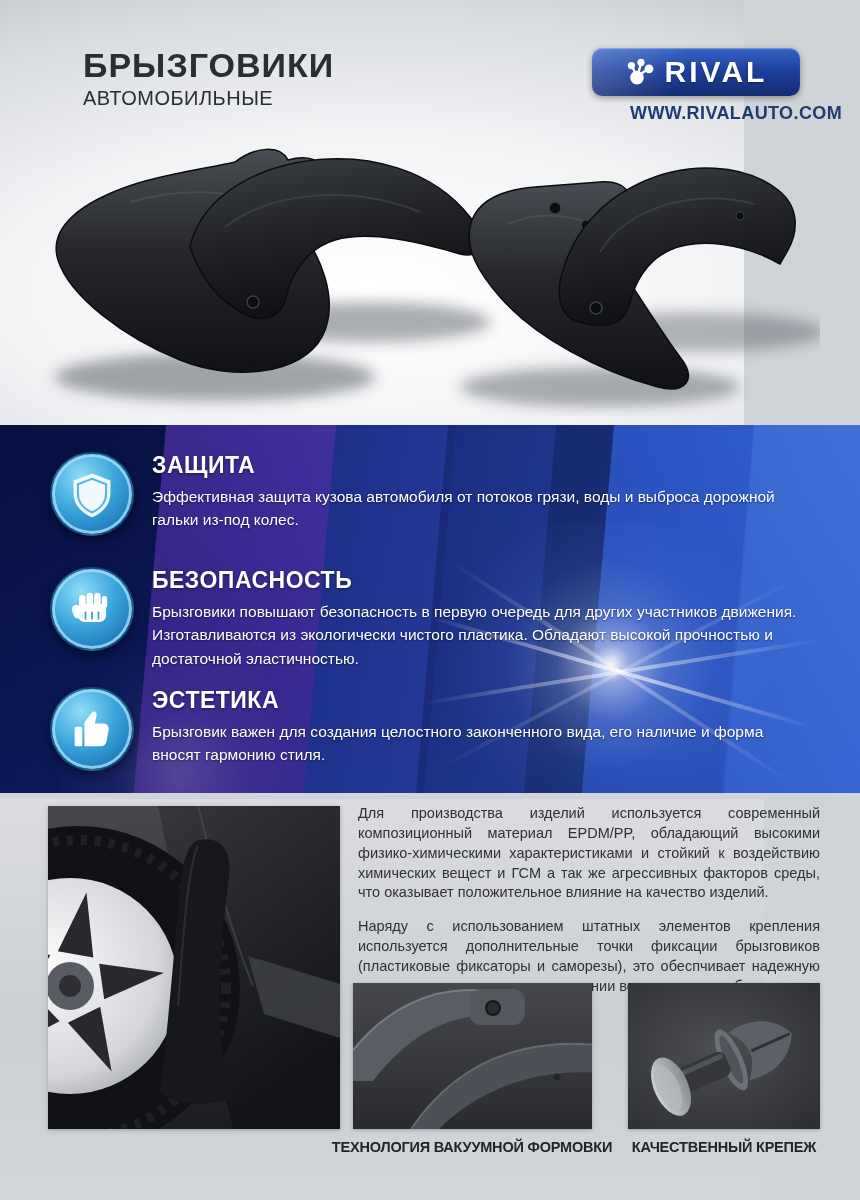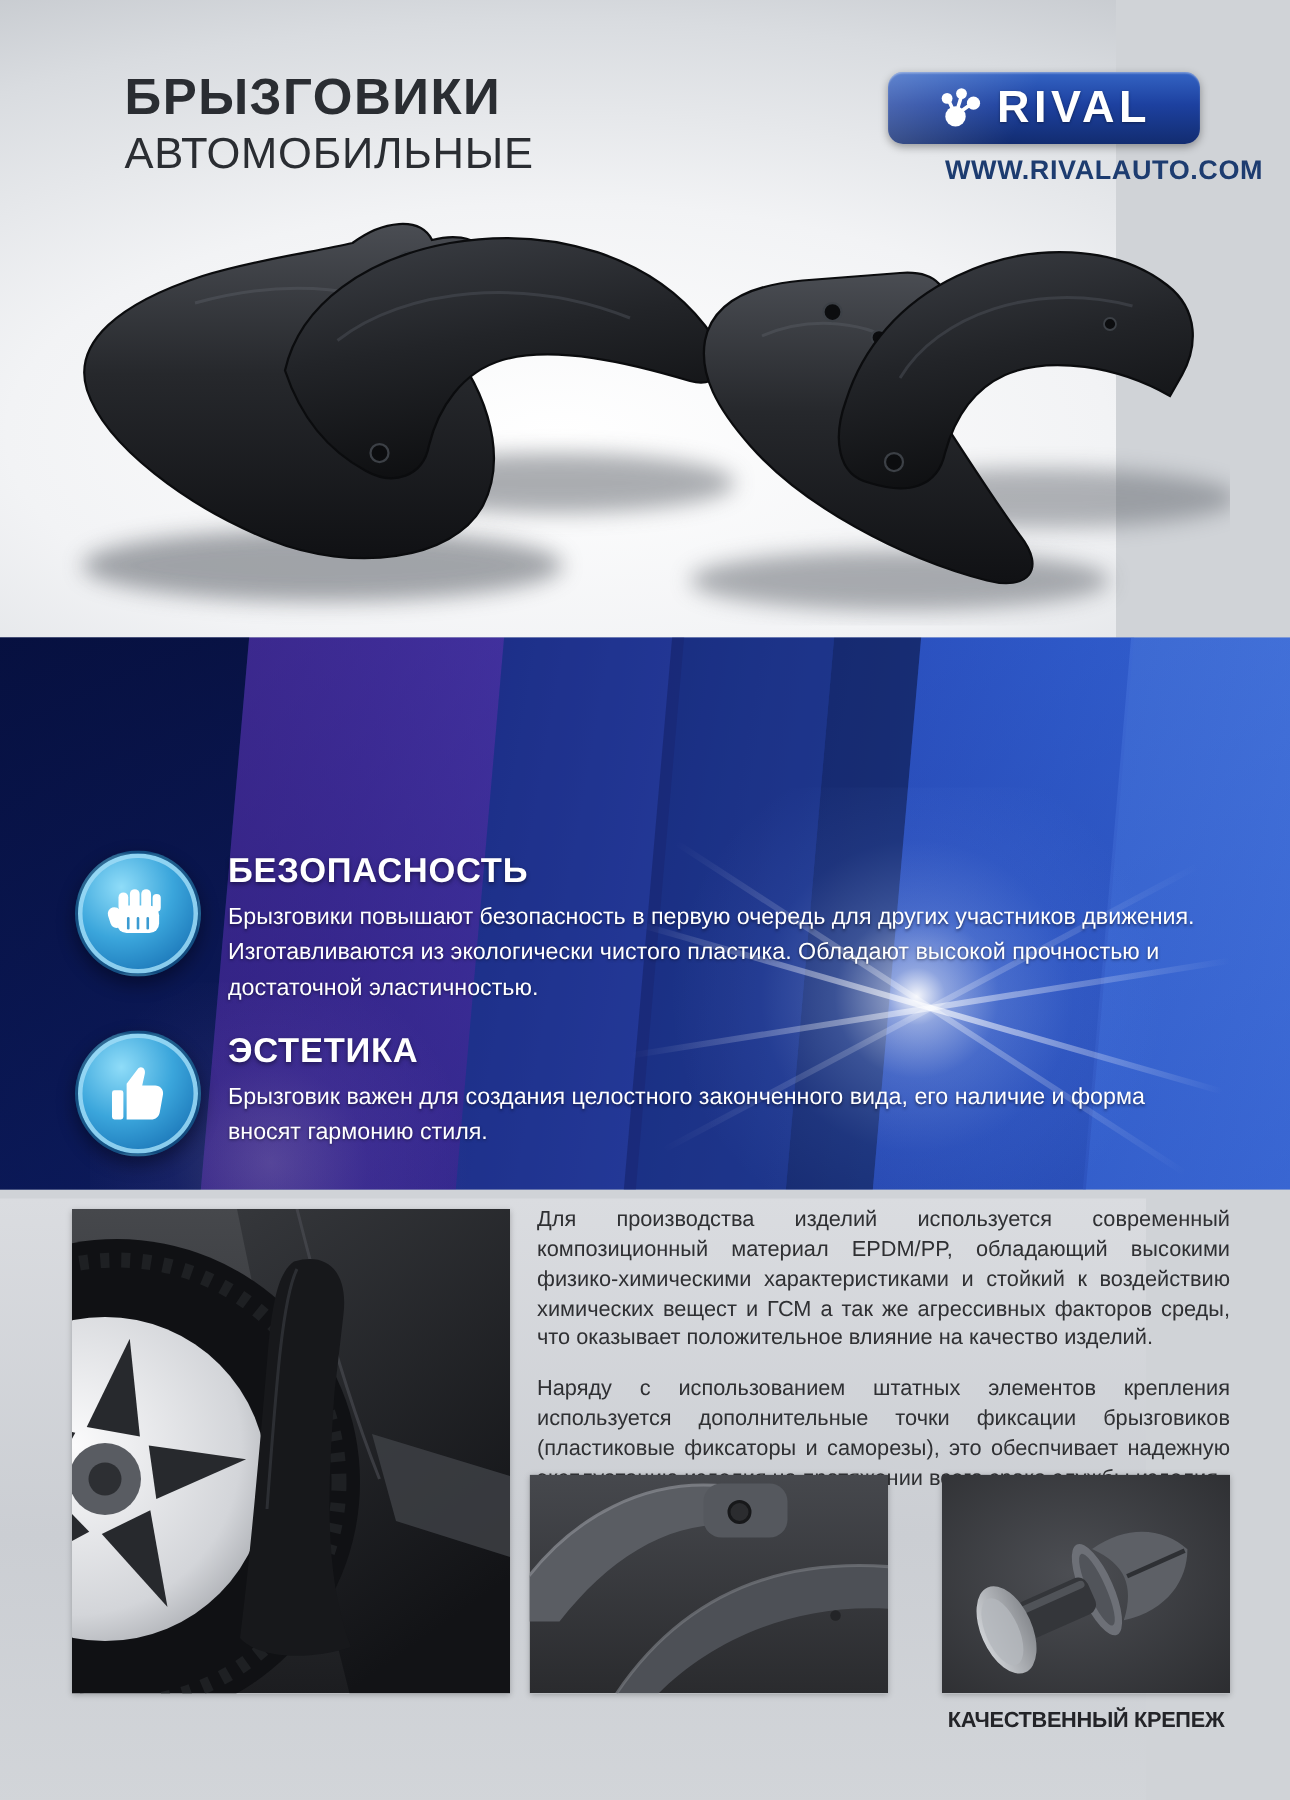--- a/index.html
+++ b/index.html
@@ -4,21 +4,21 @@
 <style>
   html,body{margin:0;padding:0;background:#fff;}
   .page{position:relative;width:860px;height:1200px;overflow:hidden;
         font-family:"Liberation Sans",sans-serif;background:#d0d3d7;}
 
   
   .top{position:absolute;left:0;top:0;width:744px;height:425px;
        background:radial-gradient(130% 95% at 50% 68%, #ffffff 0%, #f2f3f5 38%, #d9dce0 68%, #b3b7bd 100%);}
   .titleblock{position:absolute;left:83px;top:48px;color:#2a2d32;}
   .t1{font-size:34px;font-weight:700;letter-spacing:1px;line-height:1.05;}
-  .t2{font-size:29px;font-weight:400;letter-spacing:.5px;line-height:1.15;margin-top:3px;}
+  .t2{font-size:20px;font-weight:400;letter-spacing:.5px;line-height:1.15;margin-top:3px;}
 
   .brandblock{position:absolute;left:592px;top:48px;width:208px;text-align:center;}
   .logo{position:relative;display:flex;align-items:center;justify-content:center;gap:8px;
         height:48px;border-radius:10px;padding:0 10px;
         background:linear-gradient(180deg,#3464c4 0%,#1d41a0 45%,#122c70 100%);
         box-shadow:0 2px 6px rgba(0,0,0,.35), inset 0 1px 1px rgba(255,255,255,.35);overflow:hidden;}
   .logo::after{content:"";position:absolute;inset:0;
         background:linear-gradient(115deg,rgba(255,255,255,.22) 0%,rgba(255,255,255,0) 45%);}
   .brandname{font-size:30px;font-weight:800;letter-spacing:3px;color:#ffffff;
         text-shadow:0 1px 2px rgba(0,0,0,.4);}
@@ -177,20 +177,32 @@
     <div class="panel p6"></div>
     <div class="panel p7"></div>
     <div class="spark2"></div>
     <div class="spark">
       <div class="ray r1"></div>
       <div class="ray r2"></div>
       <div class="ray r3"></div>
       <div class="ray r4"></div>
     </div>
 
+    <div class="feature f1">
+      <div class="badge">
+        <svg viewBox="0 0 48 48">
+          <path d="M24,5 L41,11.5 V23 C41,33.5 34,41.5 24,45.5 C14,41.5 7,33.5 7,23 V11.5 Z" fill="#f2fafe"></path>
+          <path d="M24,10 L37,15 V23.5 C37,31.5 31.5,37.8 24,41 C16.5,37.8 11,31.5 11,23.5 V15 Z" fill="none" stroke="#5bb6e4" stroke-width="2"></path>
+        </svg>
+      </div>
+      <div class="ftext">
+        <h3>ЗАЩИТА</h3>
+        <p>Эффективная защита кузова автомобиля от потоков грязи, воды и выброса дорожной гальки из-под колес.</p>
+      </div>
+    </div>
 
     <div class="feature f2">
       <div class="badge">
         <svg viewBox="0 0 48 48">
           <g fill="#ffffff">
             <rect x="11" y="19" width="26" height="17" rx="6"></rect>
             <rect x="12" y="11" width="6" height="12" rx="3"></rect>
             <rect x="19" y="9" width="6" height="13" rx="3"></rect>
             <rect x="26" y="9" width="6" height="13" rx="3"></rect>
             <rect x="33" y="12" width="5" height="11" rx="2.5"></rect>
@@ -319,16 +331,17 @@
           <ellipse cx="104" cy="80" rx="11" ry="33" fill="#6d7077"></ellipse>
           <ellipse cx="104" cy="80" rx="6" ry="26" fill="#51545a"></ellipse>
           <rect x="48" y="67" width="52" height="26" rx="7" fill="#34363a"></rect>
           <rect x="50" y="70" width="48" height="5" rx="2.5" fill="#5c5f65" opacity=".7"></rect>
           <ellipse cx="38" cy="80" rx="17" ry="31" fill="url(#hg)"></ellipse>
           <ellipse cx="35" cy="80" rx="11" ry="24" fill="#b4b8bd" opacity=".8"></ellipse>
         </g>
       </svg>
     </div>
 
+    <div class="cap cap2">ТЕХНОЛОГИЯ ВАКУУМНОЙ ФОРМОВКИ</div>
     <div class="cap cap3">КАЧЕСТВЕННЫЙ КРЕПЕЖ</div>
   </section>
 
 </div>
 
 </body></html>

